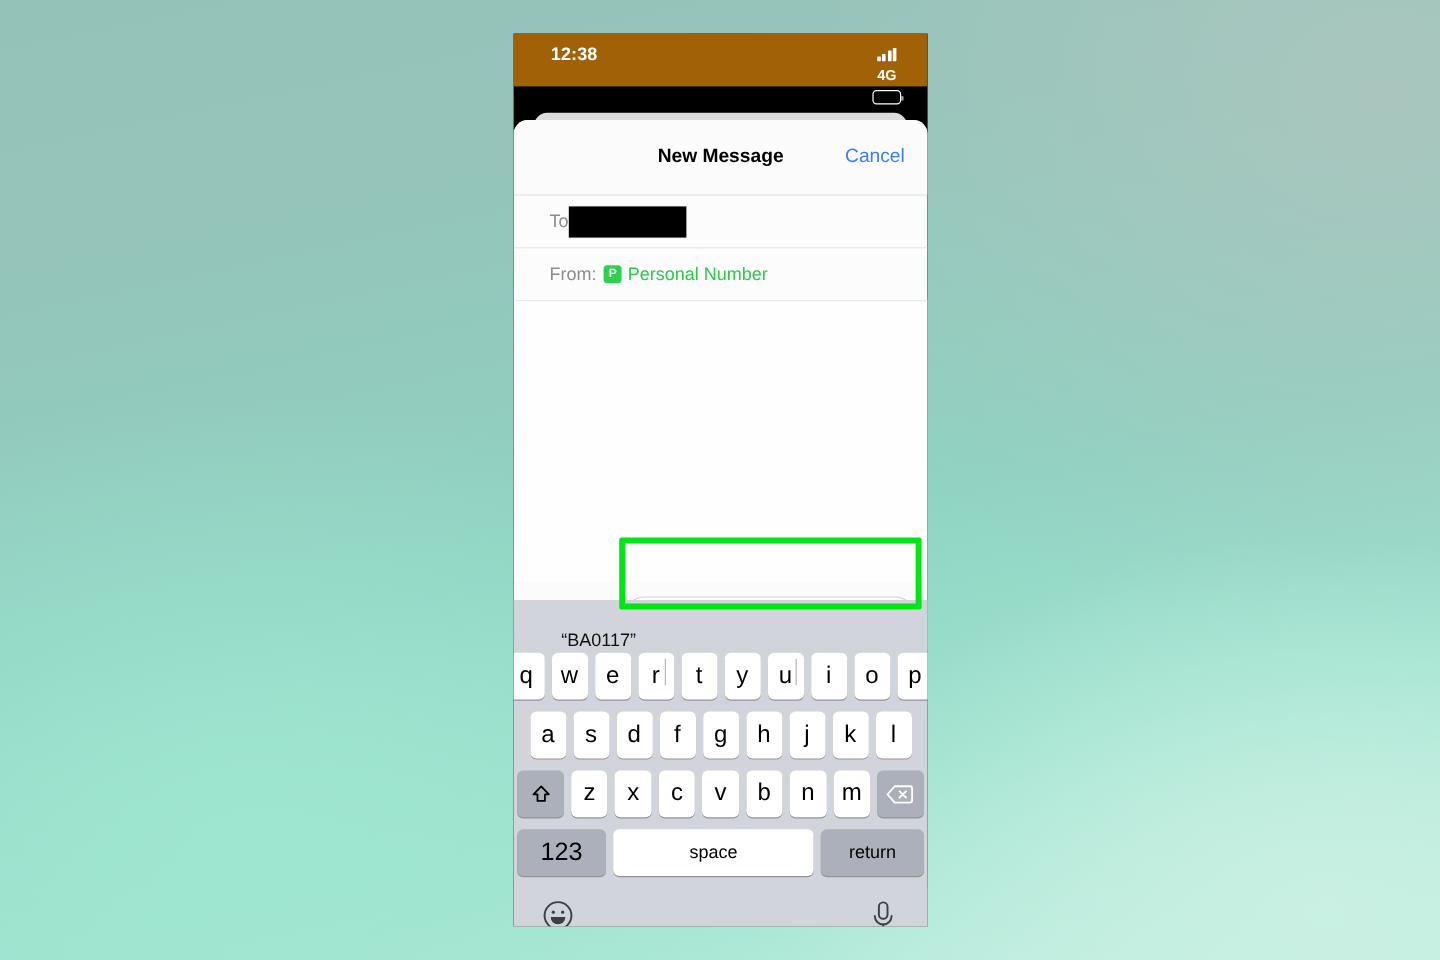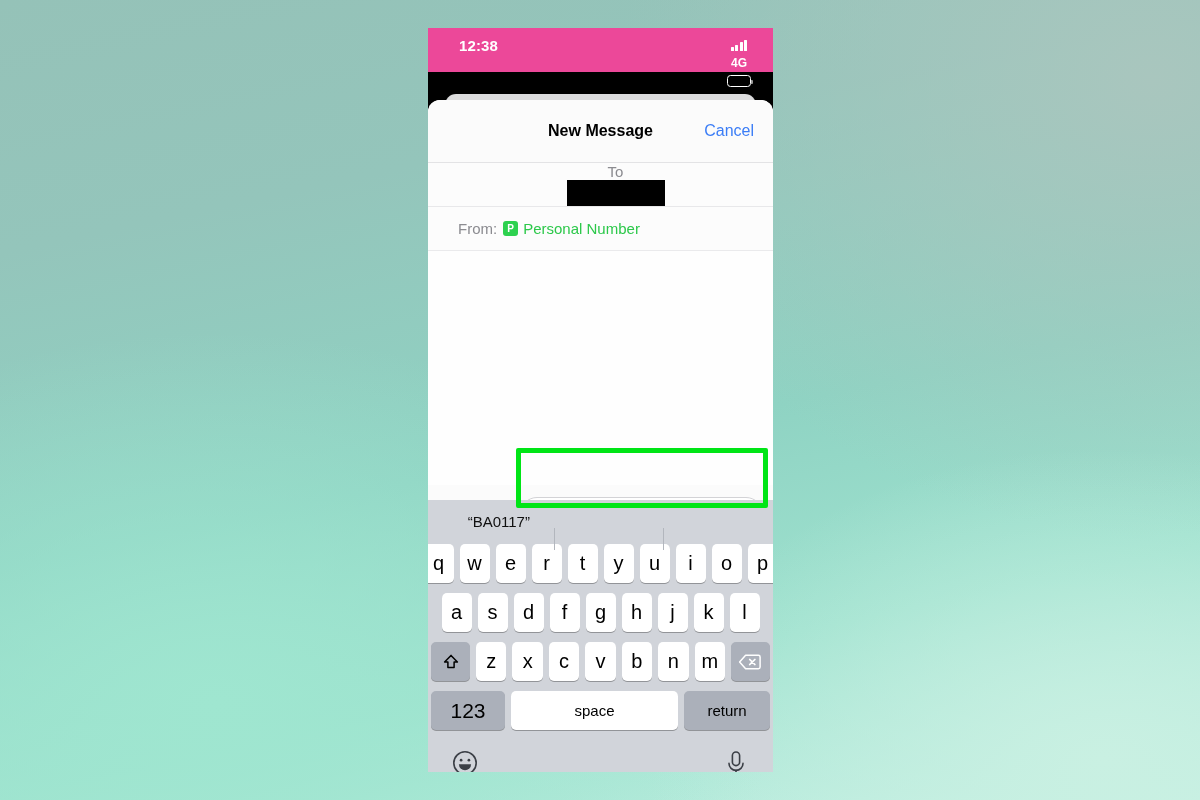--- a/index.html
+++ b/index.html
@@ -32,21 +32,21 @@
     width: 345px;
     height: 744px;
     background: #000;
     overflow: hidden;
   }
 
   
   #status-bar {
     position: relative;
     height: 44px;
-    background: #ec4899;
+    background: #a16207;
     color: #fff;
   }
   #status-time {
     position: absolute;
     left: 31px;
     top: 9px;
     font-size: 15px;
     font-weight: bold;
     letter-spacing: .1px;
   }
@@ -131,21 +131,21 @@
   
   .field-row {
     position: relative;
     height: 44px;
     border-top: 1px solid #e6e6e8;
     padding: 0 0 0 30px;
     display: flex;
     align-items: center;
     font-size: 15px;
   }
-  #to-row { border-top: 1px solid #e3e3e5; flex-direction: column; }
+  #to-row { border-top: 1px solid #e3e3e5; }
   .field-label { color: #8b8b90; }
   #to-redaction {
     width: 98px;
     height: 26px;
     background: #000;
     margin-left: 0px;
   }
   #from-row { border-top: 1px solid #e8e8ea; text-align: center; }
   #from-badge {
     display: inline-flex;
@@ -239,21 +239,21 @@
     left: 0; right: 0; bottom: 0;
     height: 272px;
     background: #d1d4da;
   }
 
   
   #predictive-bar {
     position: relative;
     height: 42px;
     display: flex;
-    align-items: center;
+    align-items: flex-end;
     background: #d1d4da;
     padding-left: 16px;
   }
   .pred-slot {
     flex: 1;
     text-align: center;
     font-size: 15px;
     color: #101010;
     position: relative;
     cursor: pointer;

